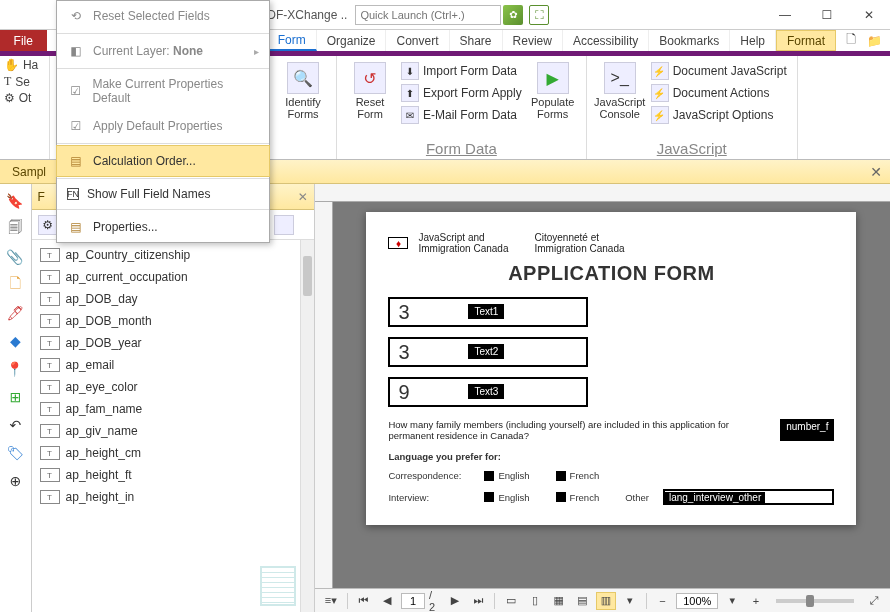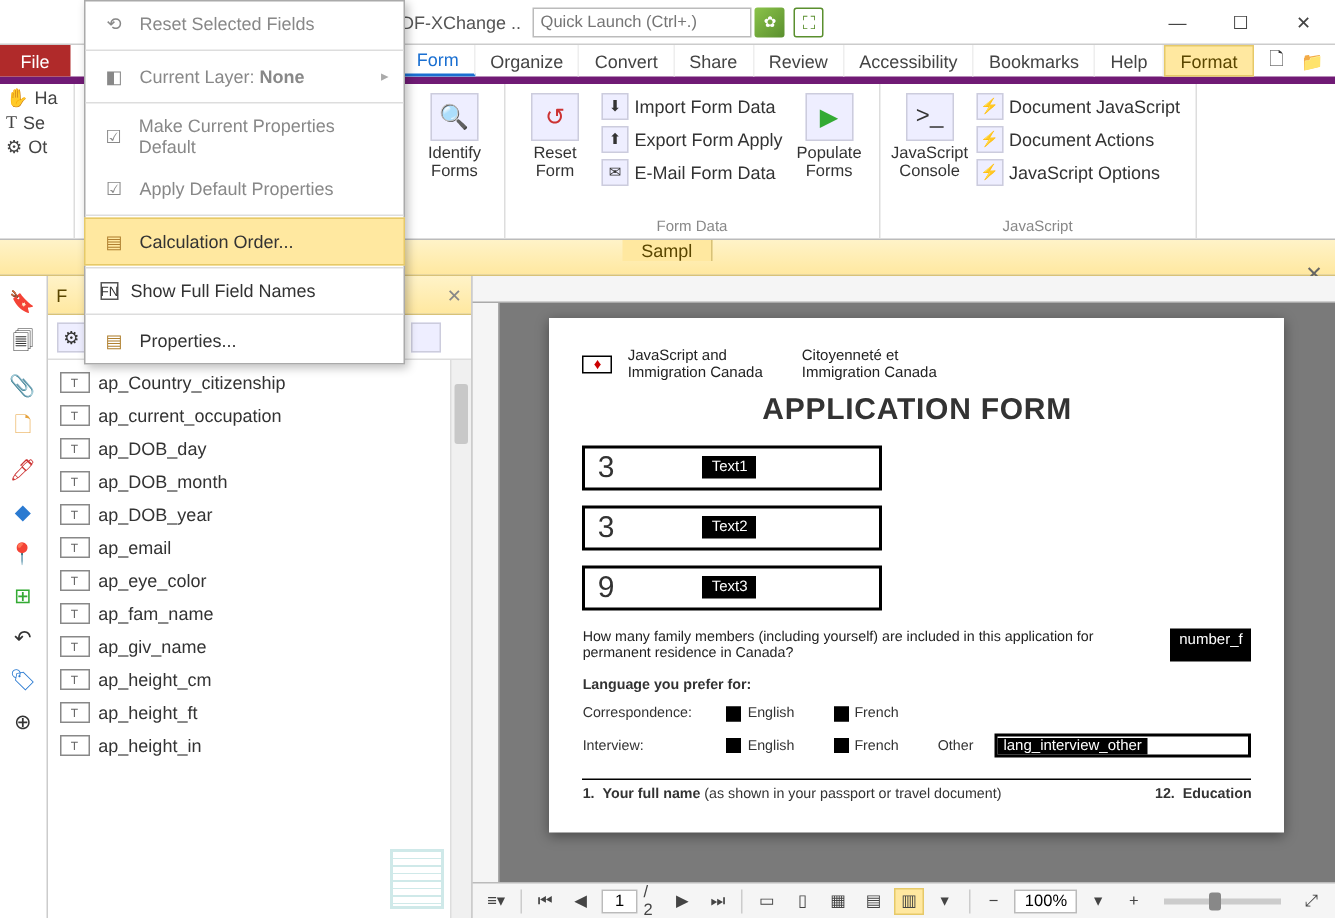--- a/index.html
+++ b/index.html
@@ -22,32 +22,32 @@
 .menubar .tab { padding: 0 10px; display:flex;align-items:center; color:#444; border-right:1px solid #eee; cursor:pointer;}
 .menubar .tab.form { color:#1a6fd1; border-bottom:2px solid #1a6fd1; background:#fff;}
 .menubar .tab.format { background:#ffe8a0; border:1px solid #e6c968; color:#5a4600;}
 .menubar .spacer { flex:1; }
 .menubar .end-icons { display:flex; align-items:center; gap:6px; padding:0 6px;}
 .menubar .end-icons span { width:18px;height:18px;display:inline-flex;align-items:center;justify-content:center;}
 
 
 .ribbon { height: 104px; background:#fff; border-bottom:1px solid #bbb; display:flex; }
 .ribbon .group { border-right:1px solid #ddd; padding:4px 6px 2px; display:flex; flex-direction:column; align-items:center; justify-content:flex-start;}
-.ribbon .group .glabel { font-size:10px; color:#888; margin-top:auto; padding-top:2px;}
+.ribbon .group .glabel { font-size:15px; color:#888; margin-top:auto; padding-top:2px;text-decoration:underline;}
 .ribbon .bigbtn { display:flex; flex-direction:column; align-items:center; width:54px; padding:2px;}
 .ribbon .bigbtn .ico { width:32px;height:32px; background:#eef; border:1px solid #ccd; margin-bottom:2px; display:flex;align-items:center;justify-content:center;font-size:16px;}
 .ribbon .smallrow { display:flex; align-items:center; gap:4px; padding:2px 4px; font-size:12px; color:#333; white-space:nowrap;}
 .ribbon .smallrow .ico { width:18px;height:18px; background:#eef; border:1px solid #ccd; display:inline-flex;align-items:center;justify-content:center;font-size:10px;}
 .ribbon .leftcol { display:flex; flex-direction:column; gap:2px; padding:2px 4px;}
 .ribbon .leftcol .row { display:flex; align-items:center; gap:4px; font-size:12px; color:#444;}
 .ribbon .iconstrip { display:flex; gap:4px; }
 .ribbon .iconstrip span { width:20px;height:20px;background:#eef;border:1px solid #ccd;}
 
 
-.doctabs { height:24px; background:linear-gradient(#fff3c8,#ffe8a0); border-bottom:1px solid #d8c278; display:flex; align-items:center;flex-direction:column;}
+.doctabs { height:24px; background:linear-gradient(#fff3c8,#ffe8a0); border-bottom:1px solid #d8c278; display:flex; align-items:center;}
 .doctabs .doctab { padding:0 12px; height:100%; display:flex; align-items:center; background:#ffe8a0; border-right:1px solid #d8c278; color:#5a4600;}
 .doctabs .closex { margin-left:auto; width:28px; display:flex;align-items:center;justify-content:center; color:#666; font-size:14px;}
 
 
 .main { display:flex; height: calc(612px - 30px - 26px - 104px - 24px); }
 .iconbar { width:34px; background:#fff; border-right:1px solid #ccc; display:flex; flex-direction:column; align-items:center; gap:6px; padding:6px 0;}
 .iconbar span { width:22px;height:22px; display:flex;align-items:center;justify-content:center; font-size:14px;}
 .fields-panel { width:306px; background:#fff; border-right:1px solid #ccc; display:flex; flex-direction:column; position:relative;}
 .fields-head { height:26px; background:linear-gradient(#fff3c8,#ffe8a0); border-bottom:1px solid #d8c278; display:flex; align-items:center; padding:0 6px; gap:6px;}
 .fields-head .ftitle { flex:1; color:#5a4600;}
@@ -388,24 +388,20 @@
               <span class="langopt">
                   <span class="box"></span>
                   <span>French</span>
                 </span>
               <span>Other</span>
               <div class="otherfield">
                   <span>lang_interview_other</span>
                 </div>
             </div>
           </div>
-          <div class="bottomline">
-            <div><b>1.</b>&nbsp;&nbsp;<b>Your full name</b> <span style="font-weight:normal">(as shown in your passport or travel document)</span></div>
-            <div style="margin-left:auto"><b>12.</b>&nbsp;&nbsp;<b>Education</b></div>
-          </div>
         </div>
       </div>
     </div>
     <div class="statusbar">
       <span class="btn">≡▾</span>
       <span class="divider"></span>
       <span class="btn">⏮</span>
       <span class="btn">◀</span>
       <input class="pagein" value="1" style="">
       <span>/ 2</span>

